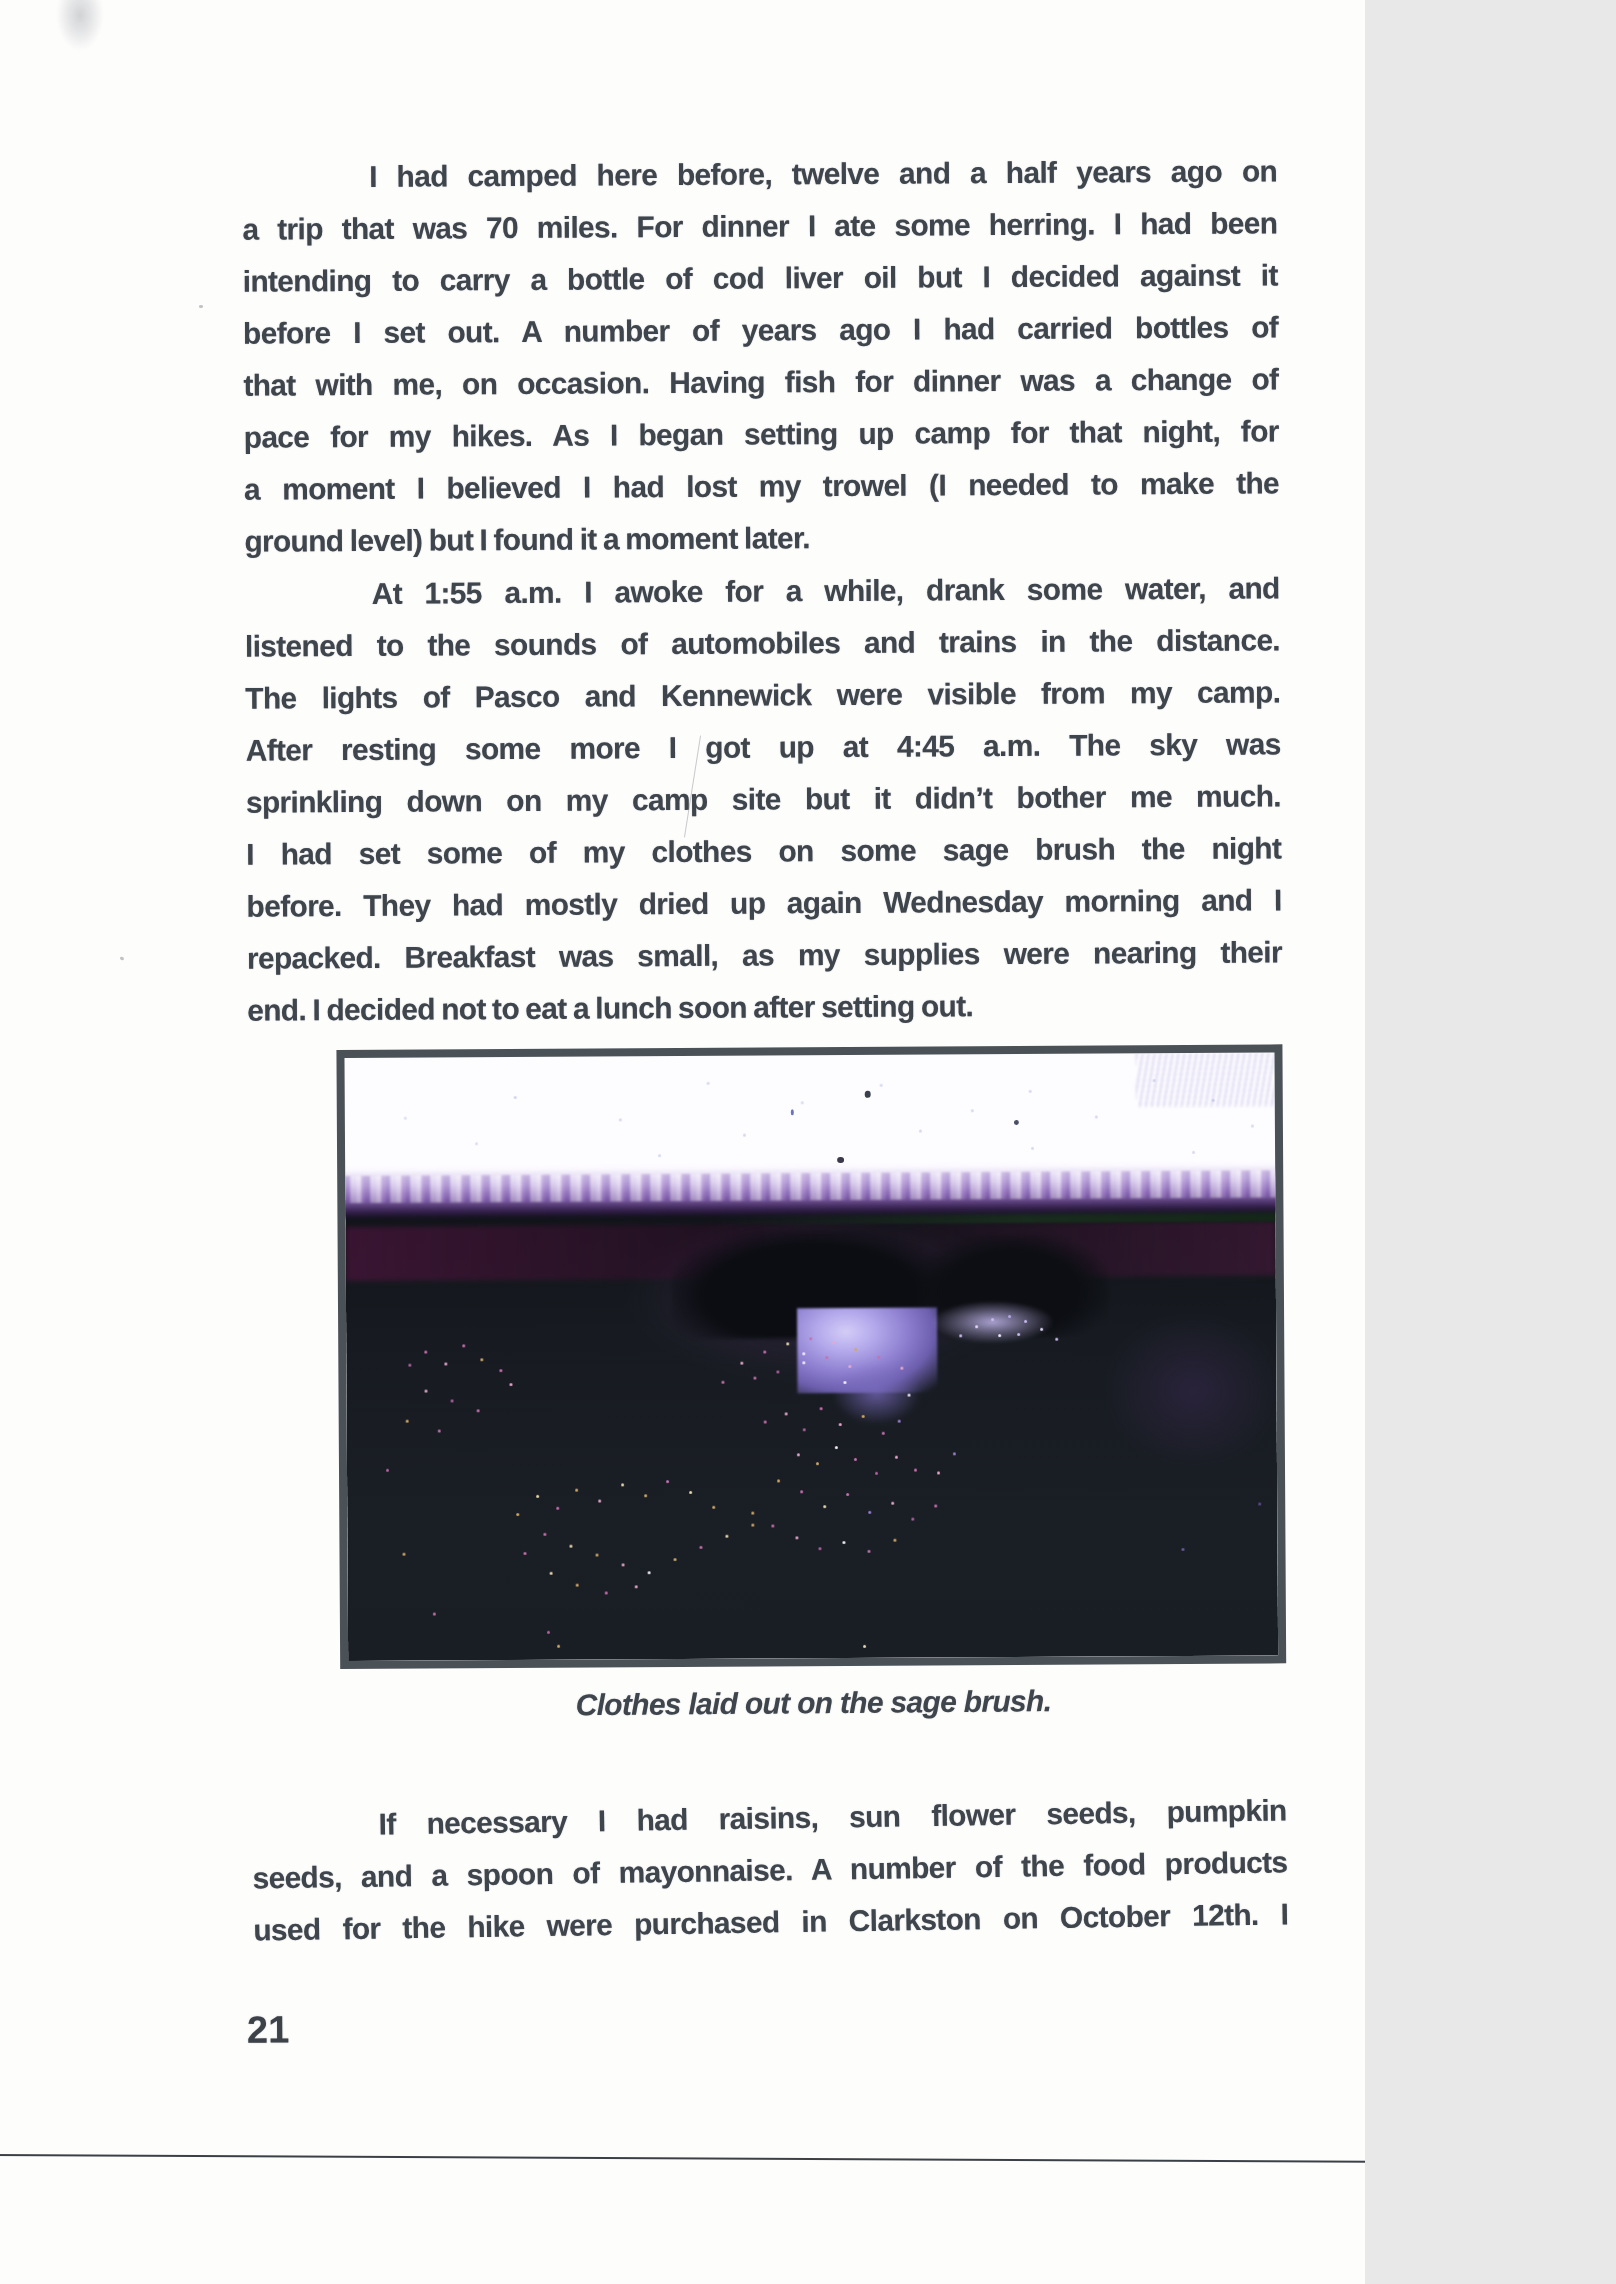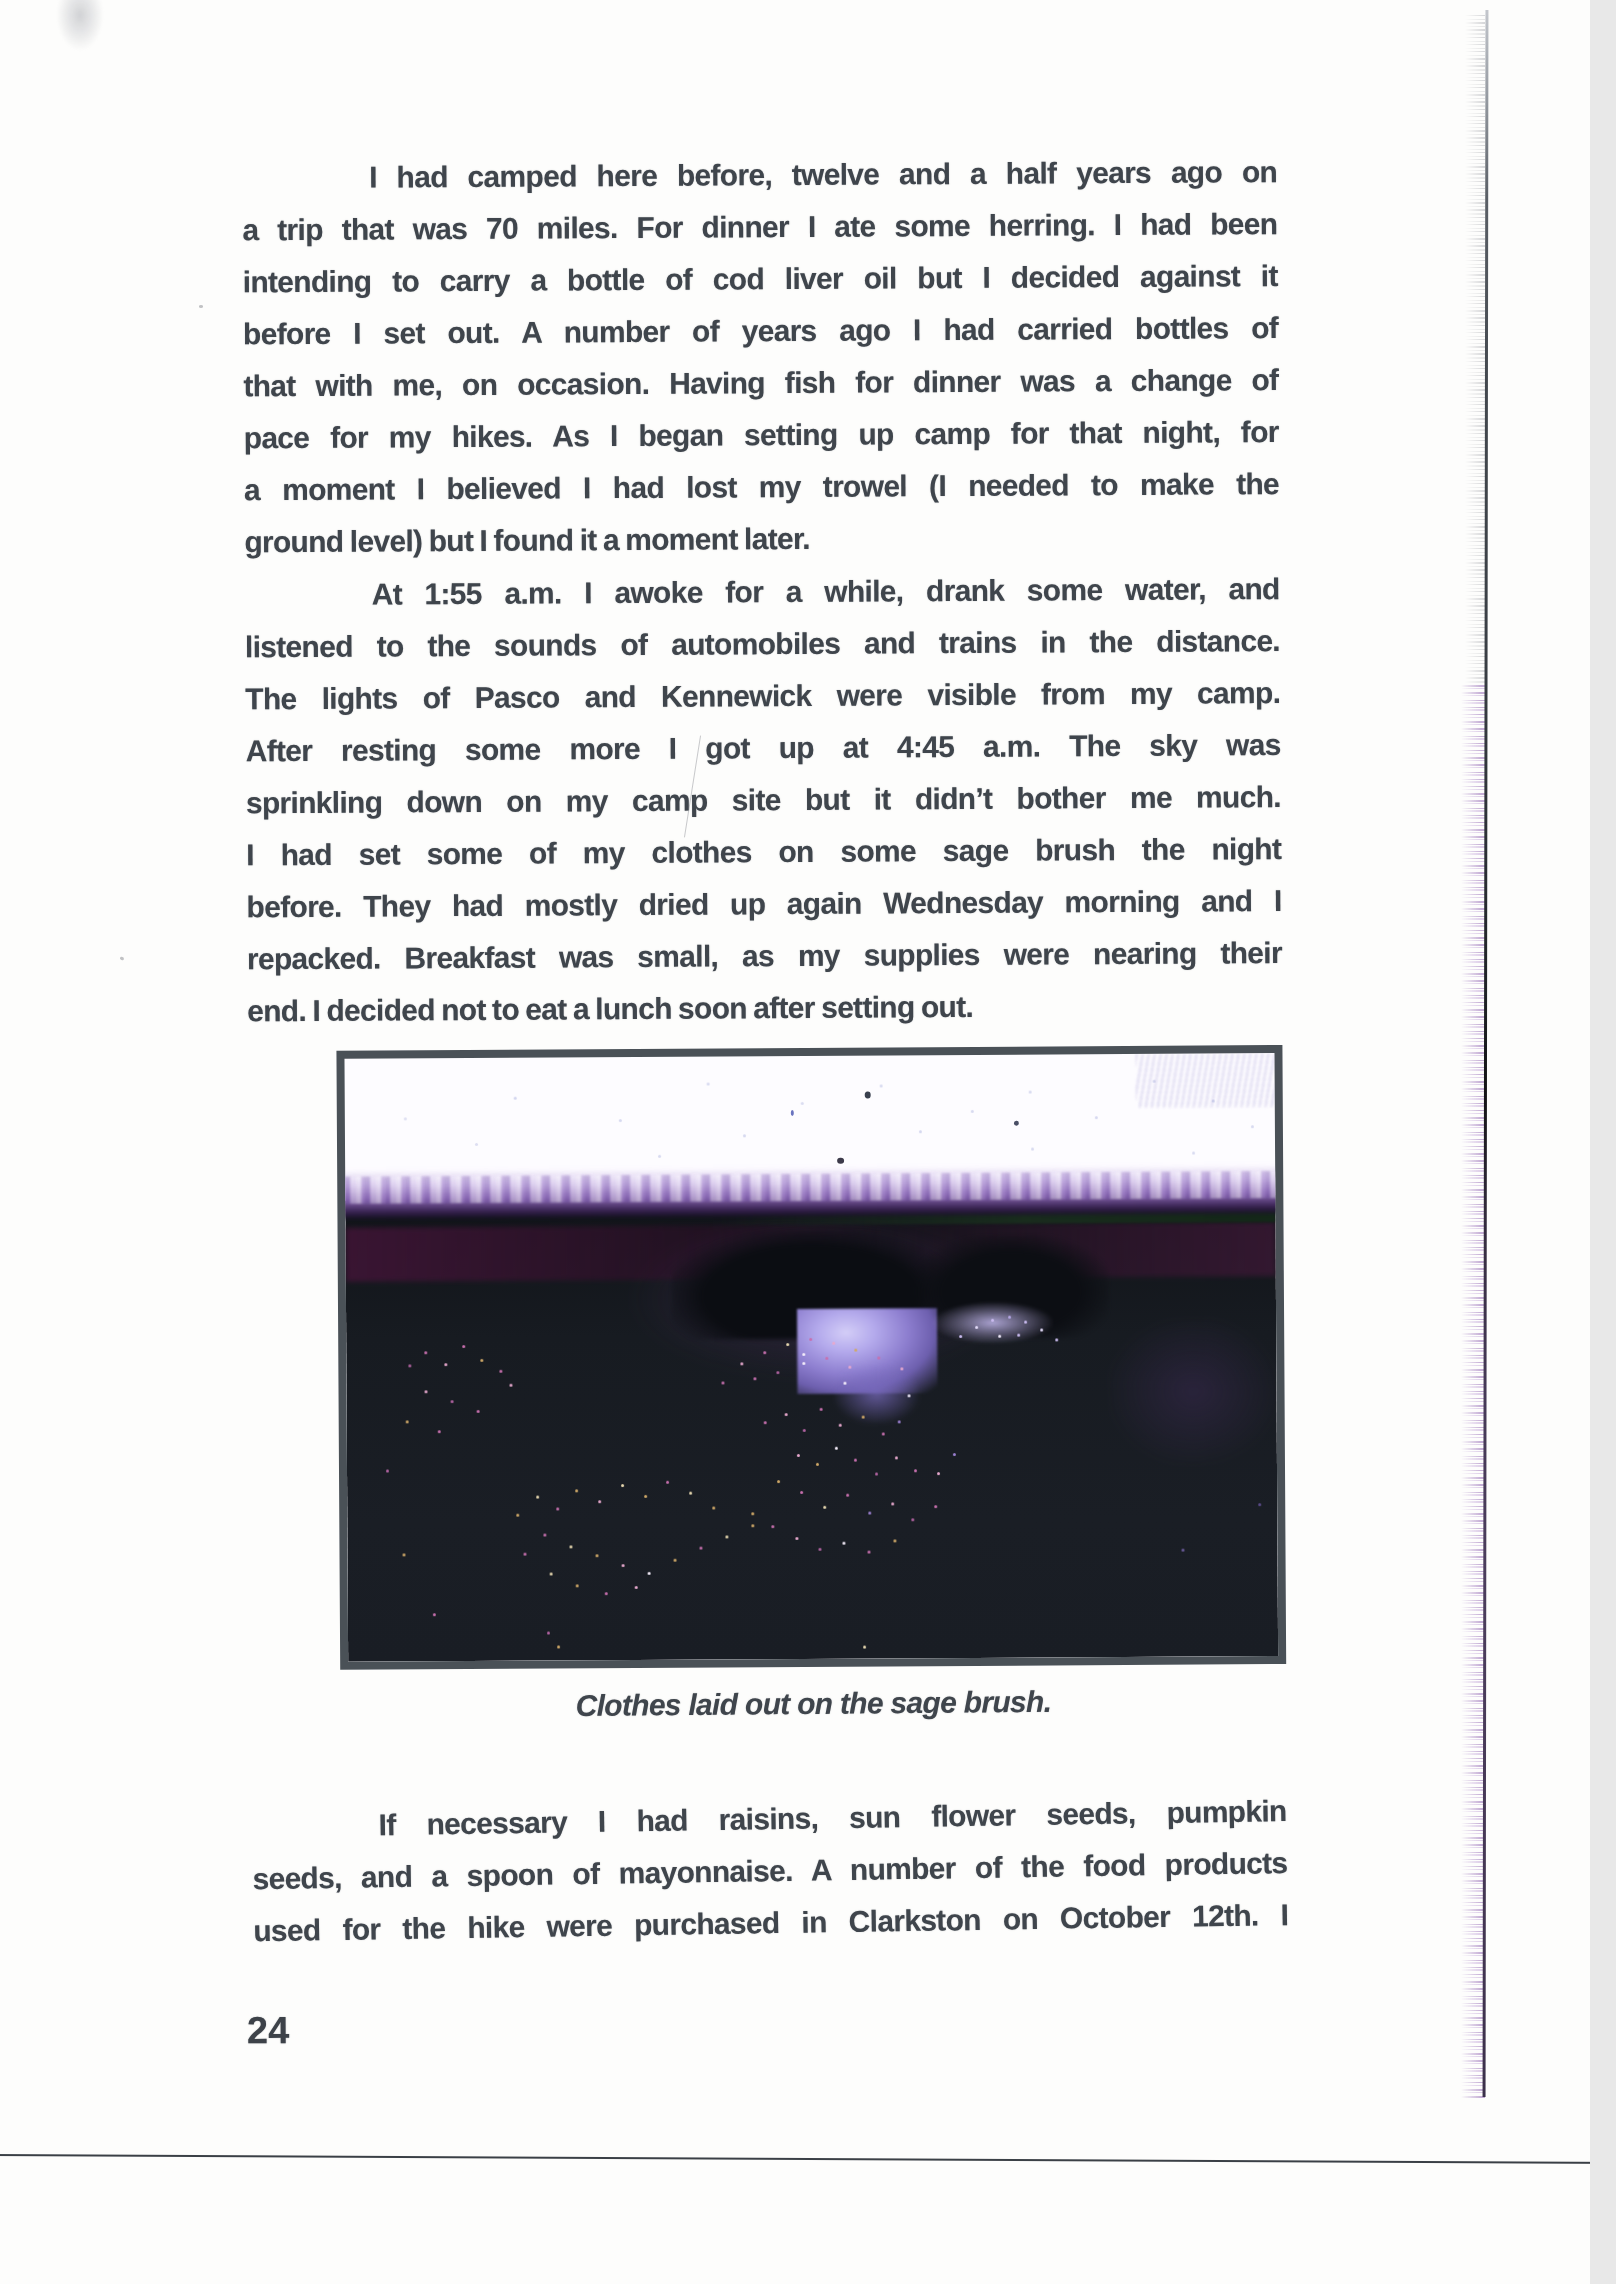--- a/index.html
+++ b/index.html
@@ -1,18 +1,18 @@
 <!DOCTYPE html>
 <html style="font-size:10.4px"><head>
 <meta charset="utf-8">
 <style>
   html,body{margin:0;padding:0;background:#e8e8e8;}
   .sheet{
     position:relative;
-    width:1590px;height:2284px;
+    width:1365px;height:2284px;
     background:#fdfdfc;
     overflow:hidden;
     font-family:"Liberation Sans","DejaVu Sans",sans-serif;
   }
   
   .smudge{
     position:absolute;left:56px;top:-3.9px;width:48px;height:55px;
     background:radial-gradient(ellipse at 50% 35%,rgba(172,174,180,.55),rgba(172,174,180,0) 70%);
     filter:blur(1.3px);
   }
@@ -245,21 +245,21 @@
         </figure>
         <figcaption class="caption">Clothes laid out on the sage brush.</figcaption>
       </div>
 
       <div class="para p3">
           <div class="line indent">If necessary I had raisins, sun flower seeds, pumpkin</div>
           <div class="line">seeds, and a spoon of mayonnaise. A number of the food products</div>
           <div class="line">used for the hike were purchased in Clarkston on October 12th. I</div>
         </div>
 
-      <div class="pageno">24</div>
+      <div class="pageno">21</div>
     </div>
   </div>
 
   <div class="edge-fuzz-gray"></div>
   <div class="edge-fuzz"></div>
   <div class="edge-line"></div>
   <div class="crease"></div>
   <div class="bottom-line"></div>
 </div>
 

